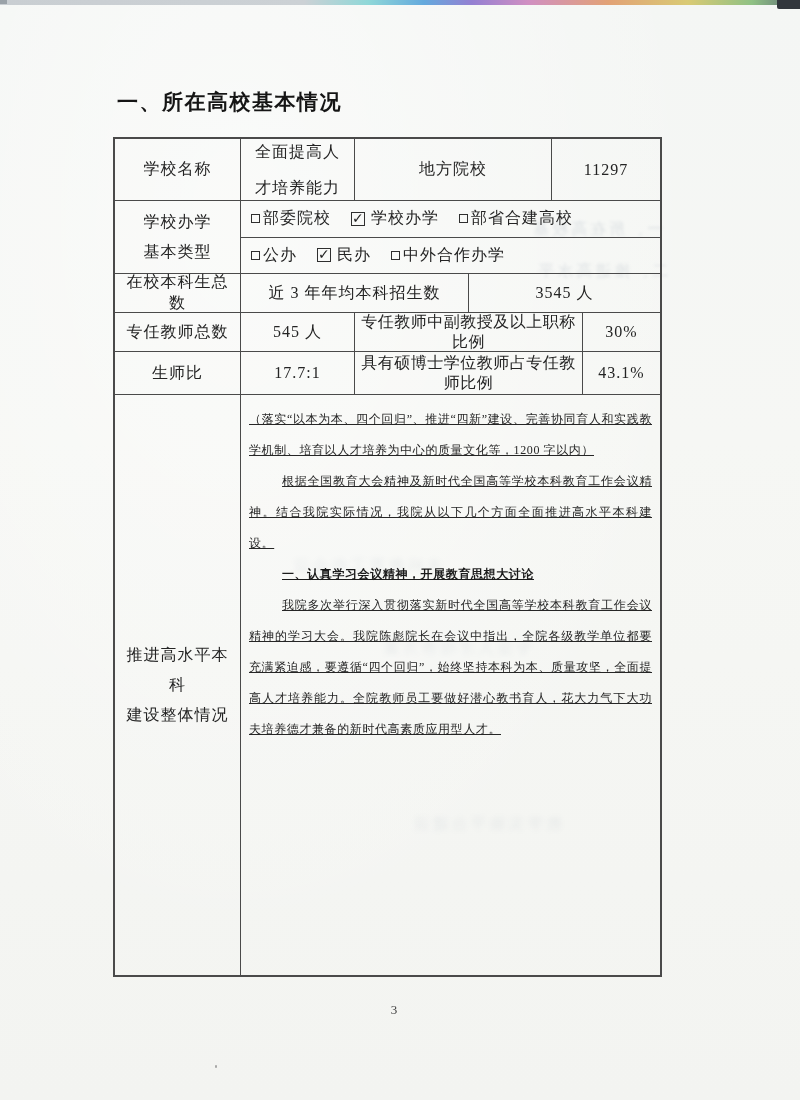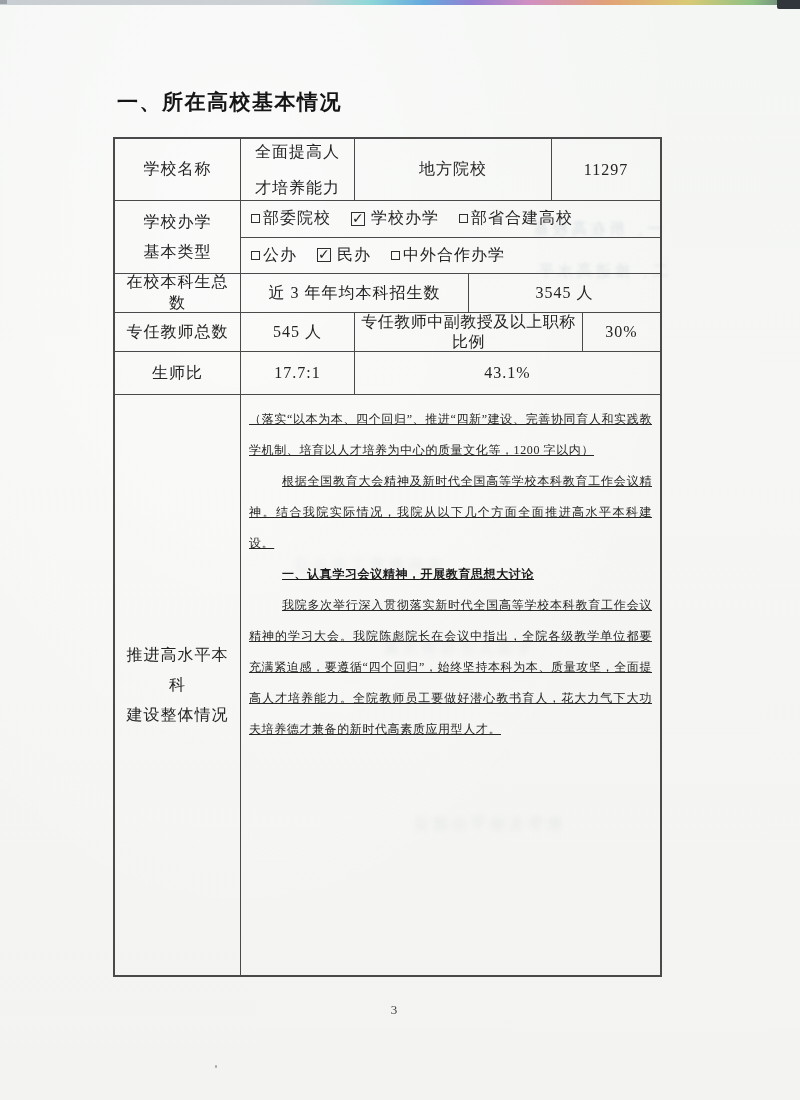--- a/index.html
+++ b/index.html
@@ -187,20 +187,21 @@
     <div class="trow row4">
       <div class="cell c1">专任教师总数</div>
       <div class="cell c2">545 人</div>
       <div class="cell c3 two-line">专任教师中副教授及以上职称比例</div>
       <div class="cell c4">30%</div>
     </div>
 
     <div class="trow row5">
       <div class="cell c1">生师比</div>
       <div class="cell c2">17.7:1</div>
+      <div class="cell c3 two-line">具有硕博士学位教师占专任教师比例</div>
       <div class="cell c4">43.1%</div>
     </div>
 
     <div class="trow row6">
       <div class="cell c1 label-2l">
         <span>推进高水平本科</span>
         <span>建设整体情况</span>
       </div>
       <div class="cell content">
         <p class="body-p">（落实“以本为本、四个回归”、推进“四新”建设、完善协同育人和实践教学机制、培育以人才培养为中心的质量文化等，1200 字以内）</p>

